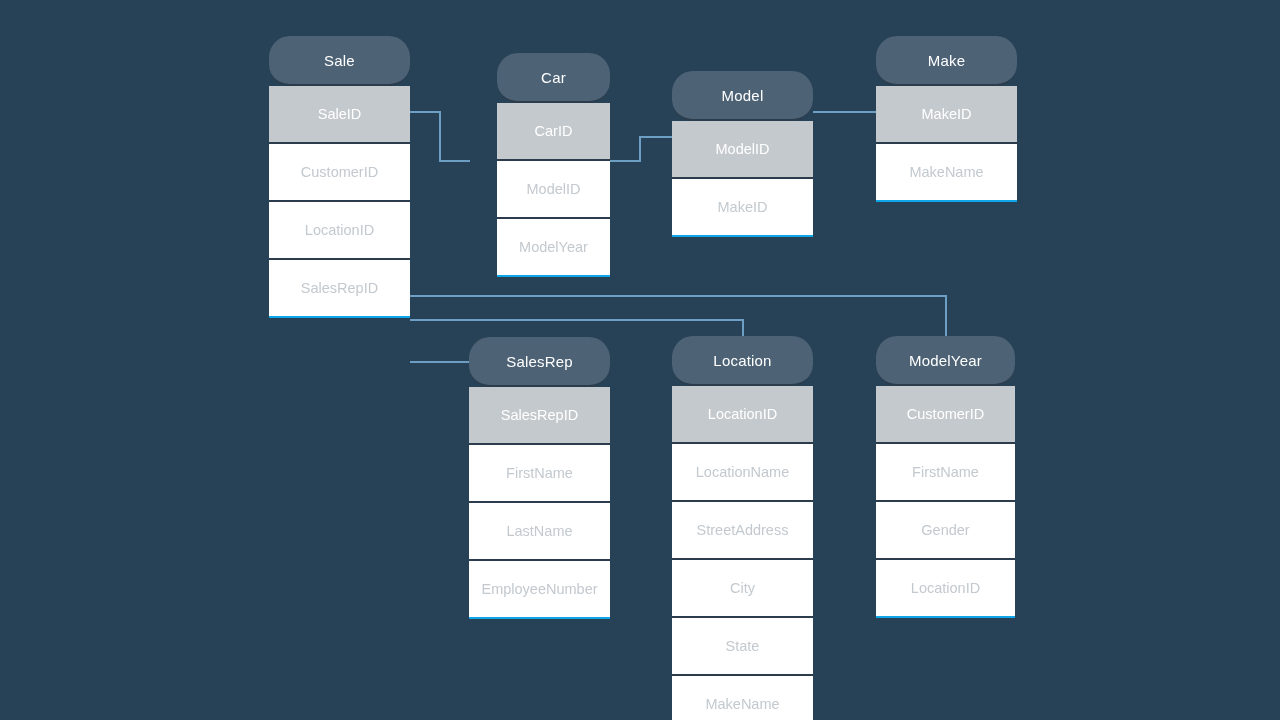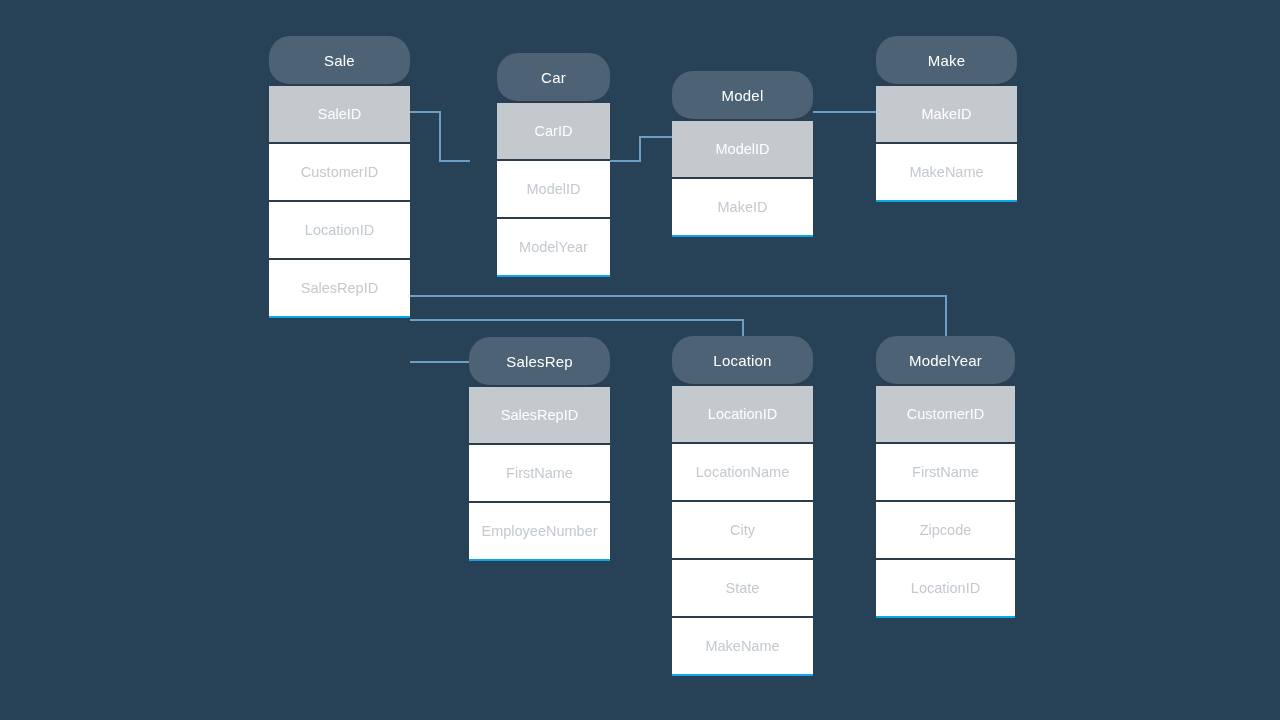--- a/index.html
+++ b/index.html
@@ -99,30 +99,32 @@
     </div>
     <div class="entity" style="left: 876px; top: 36px; width: 141px;">
       <div class="entity-header">Make</div>
       <div class="entity-field pk">MakeID</div>
       <div class="entity-field">MakeName</div>
     </div>
     <div class="entity" style="left: 469px; top: 337px; width: 141px;">
       <div class="entity-header">SalesRep</div>
       <div class="entity-field pk">SalesRepID</div>
       <div class="entity-field">FirstName</div>
+      <div class="entity-field">LastName</div>
       <div class="entity-field">EmployeeNumber</div>
     </div>
     <div class="entity" style="left: 672px; top: 336px; width: 141px;">
       <div class="entity-header">Location</div>
       <div class="entity-field pk">LocationID</div>
       <div class="entity-field">LocationName</div>
+      <div class="entity-field">StreetAddress</div>
       <div class="entity-field">City</div>
       <div class="entity-field">State</div>
       <div class="entity-field">MakeName</div>
     </div>
     <div class="entity" style="left: 876px; top: 336px; width: 139px;">
       <div class="entity-header">ModelYear</div>
       <div class="entity-field pk">CustomerID</div>
       <div class="entity-field">FirstName</div>
-      <div class="entity-field">Zipcode</div>
+      <div class="entity-field">Gender</div>
       <div class="entity-field">LocationID</div>
     </div>
   </div>
 
 </body></html>

